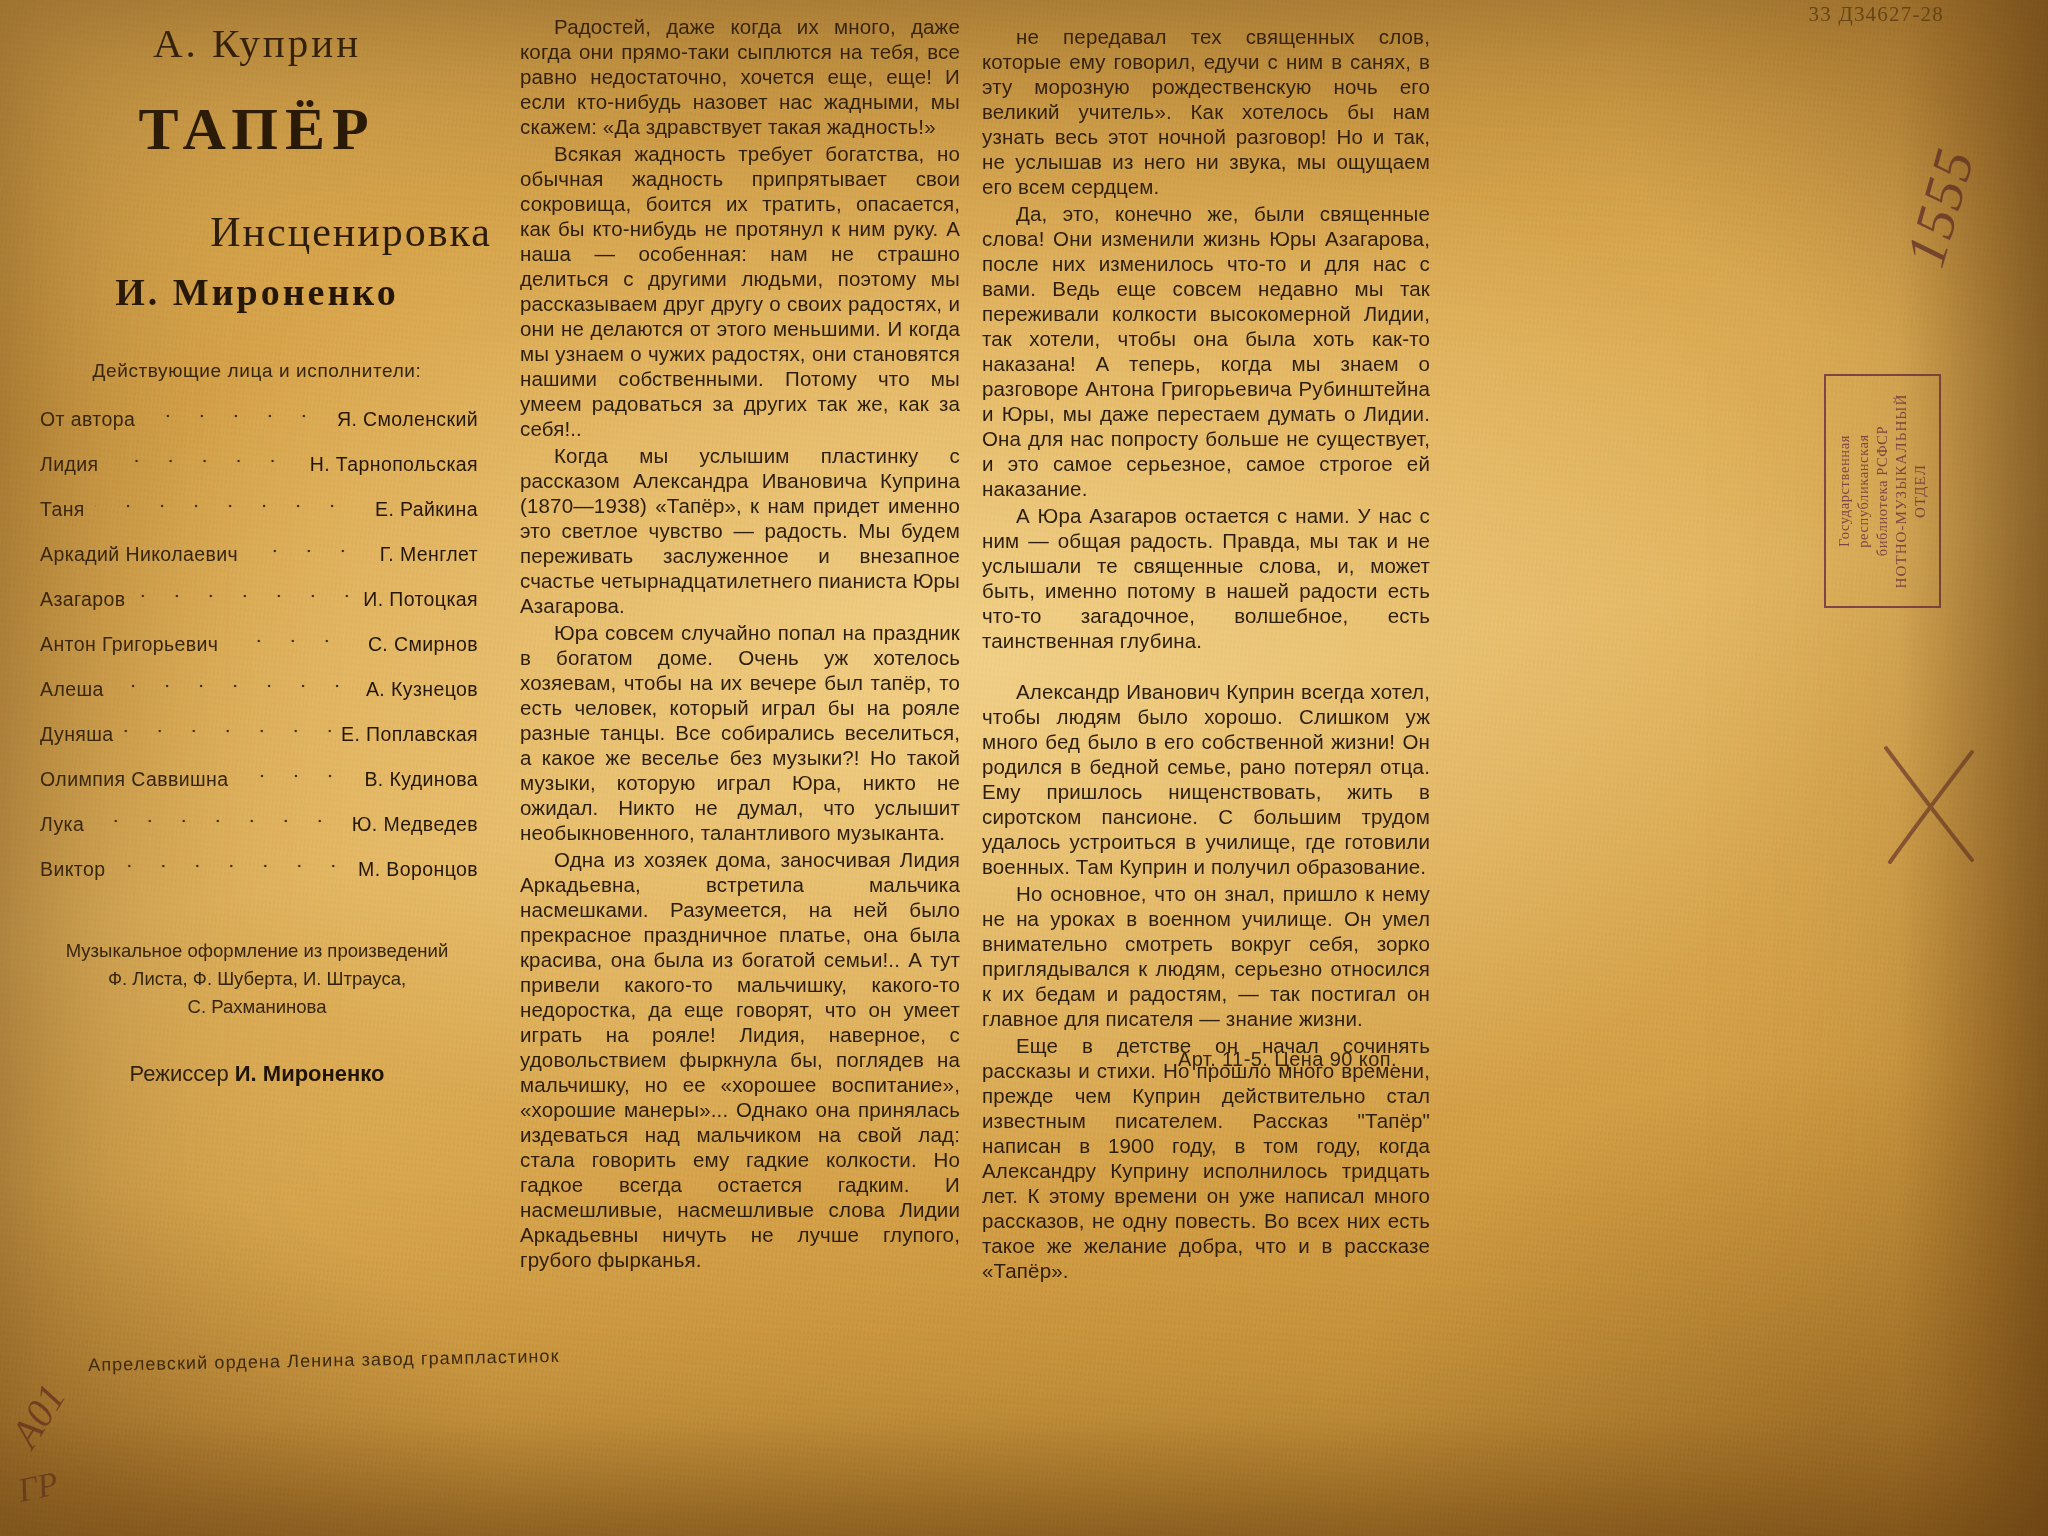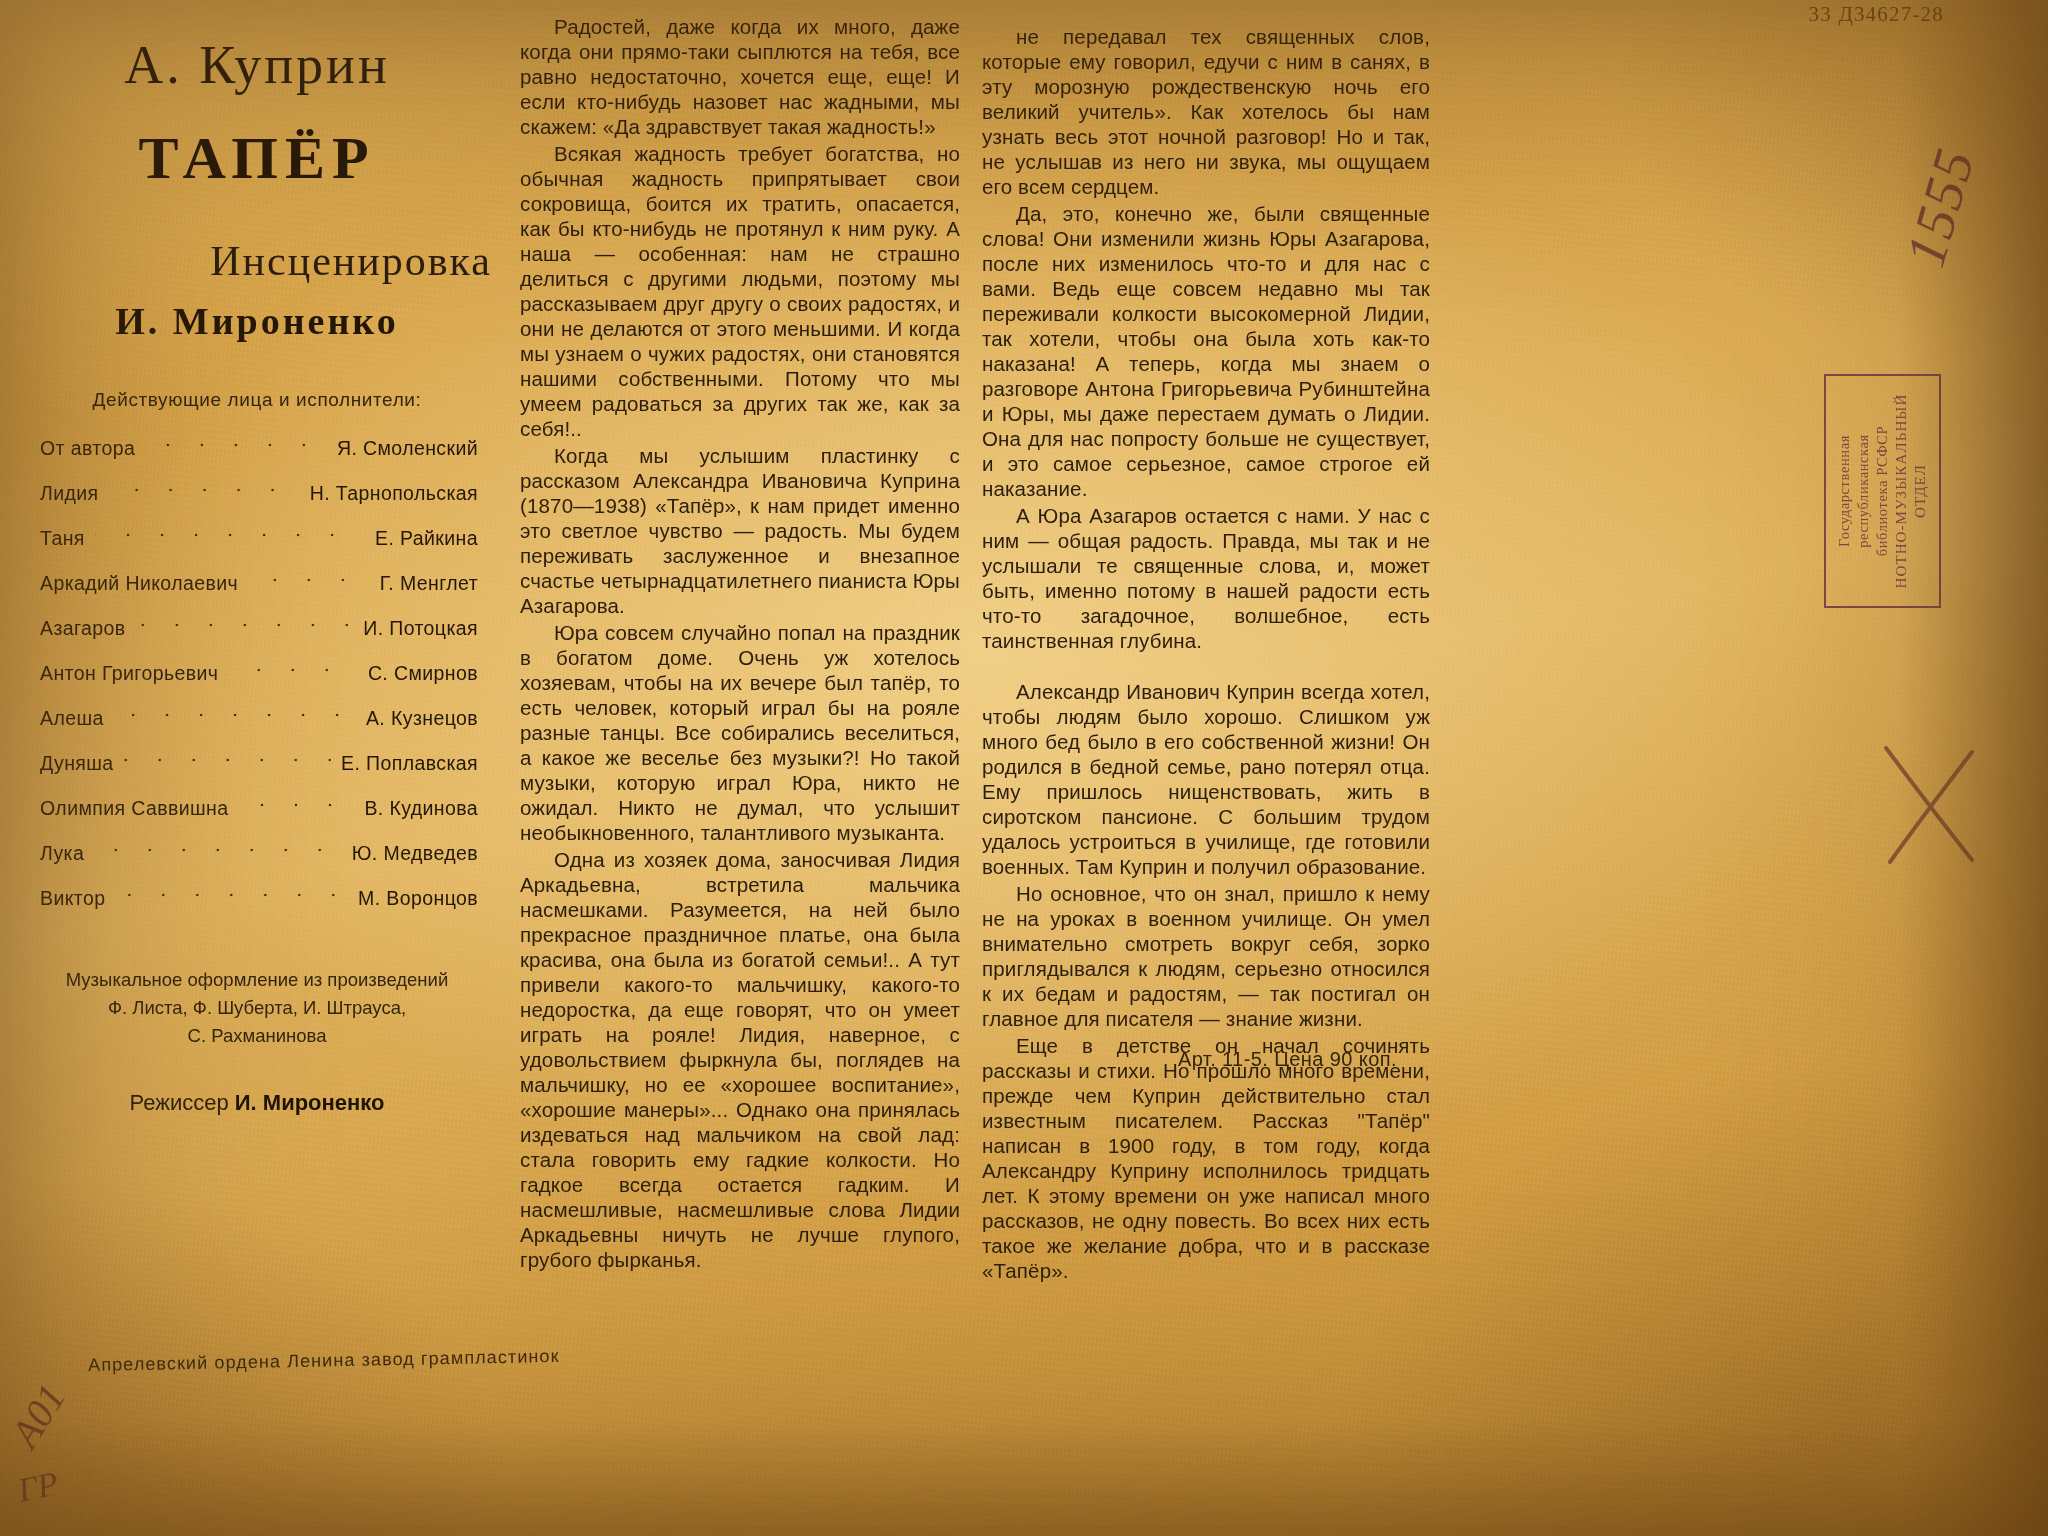--- a/index.html
+++ b/index.html
@@ -43,21 +43,21 @@
 
   
   .col{position:absolute;}
   #left-col{left:22px;top:18px;width:470px;}
   #mid-col{left:520px;top:14px;width:440px;}
   #right-col{left:982px;top:24px;width:448px;}
 
   
   .author{
     text-align:center;font-family:"Liberation Serif", serif;
-    font-size:54px;letter-spacing:3px;margin-top:16px;color:#2b1d0e;
+    font-size:41px;letter-spacing:3px;margin-top:1px;color:#2b1d0e;
   }
   .bigtitle{
     text-align:center;font-family:"Liberation Serif", serif;font-weight:bold;
     font-size:60px;letter-spacing:7px;margin-top:28px;color:#241708;
   }
   .insc{
     text-align:right;font-family:"Liberation Serif", serif;
     font-size:42px;letter-spacing:2px;margin-top:44px;color:#2b1d0e;
   }
   .adaptor{

